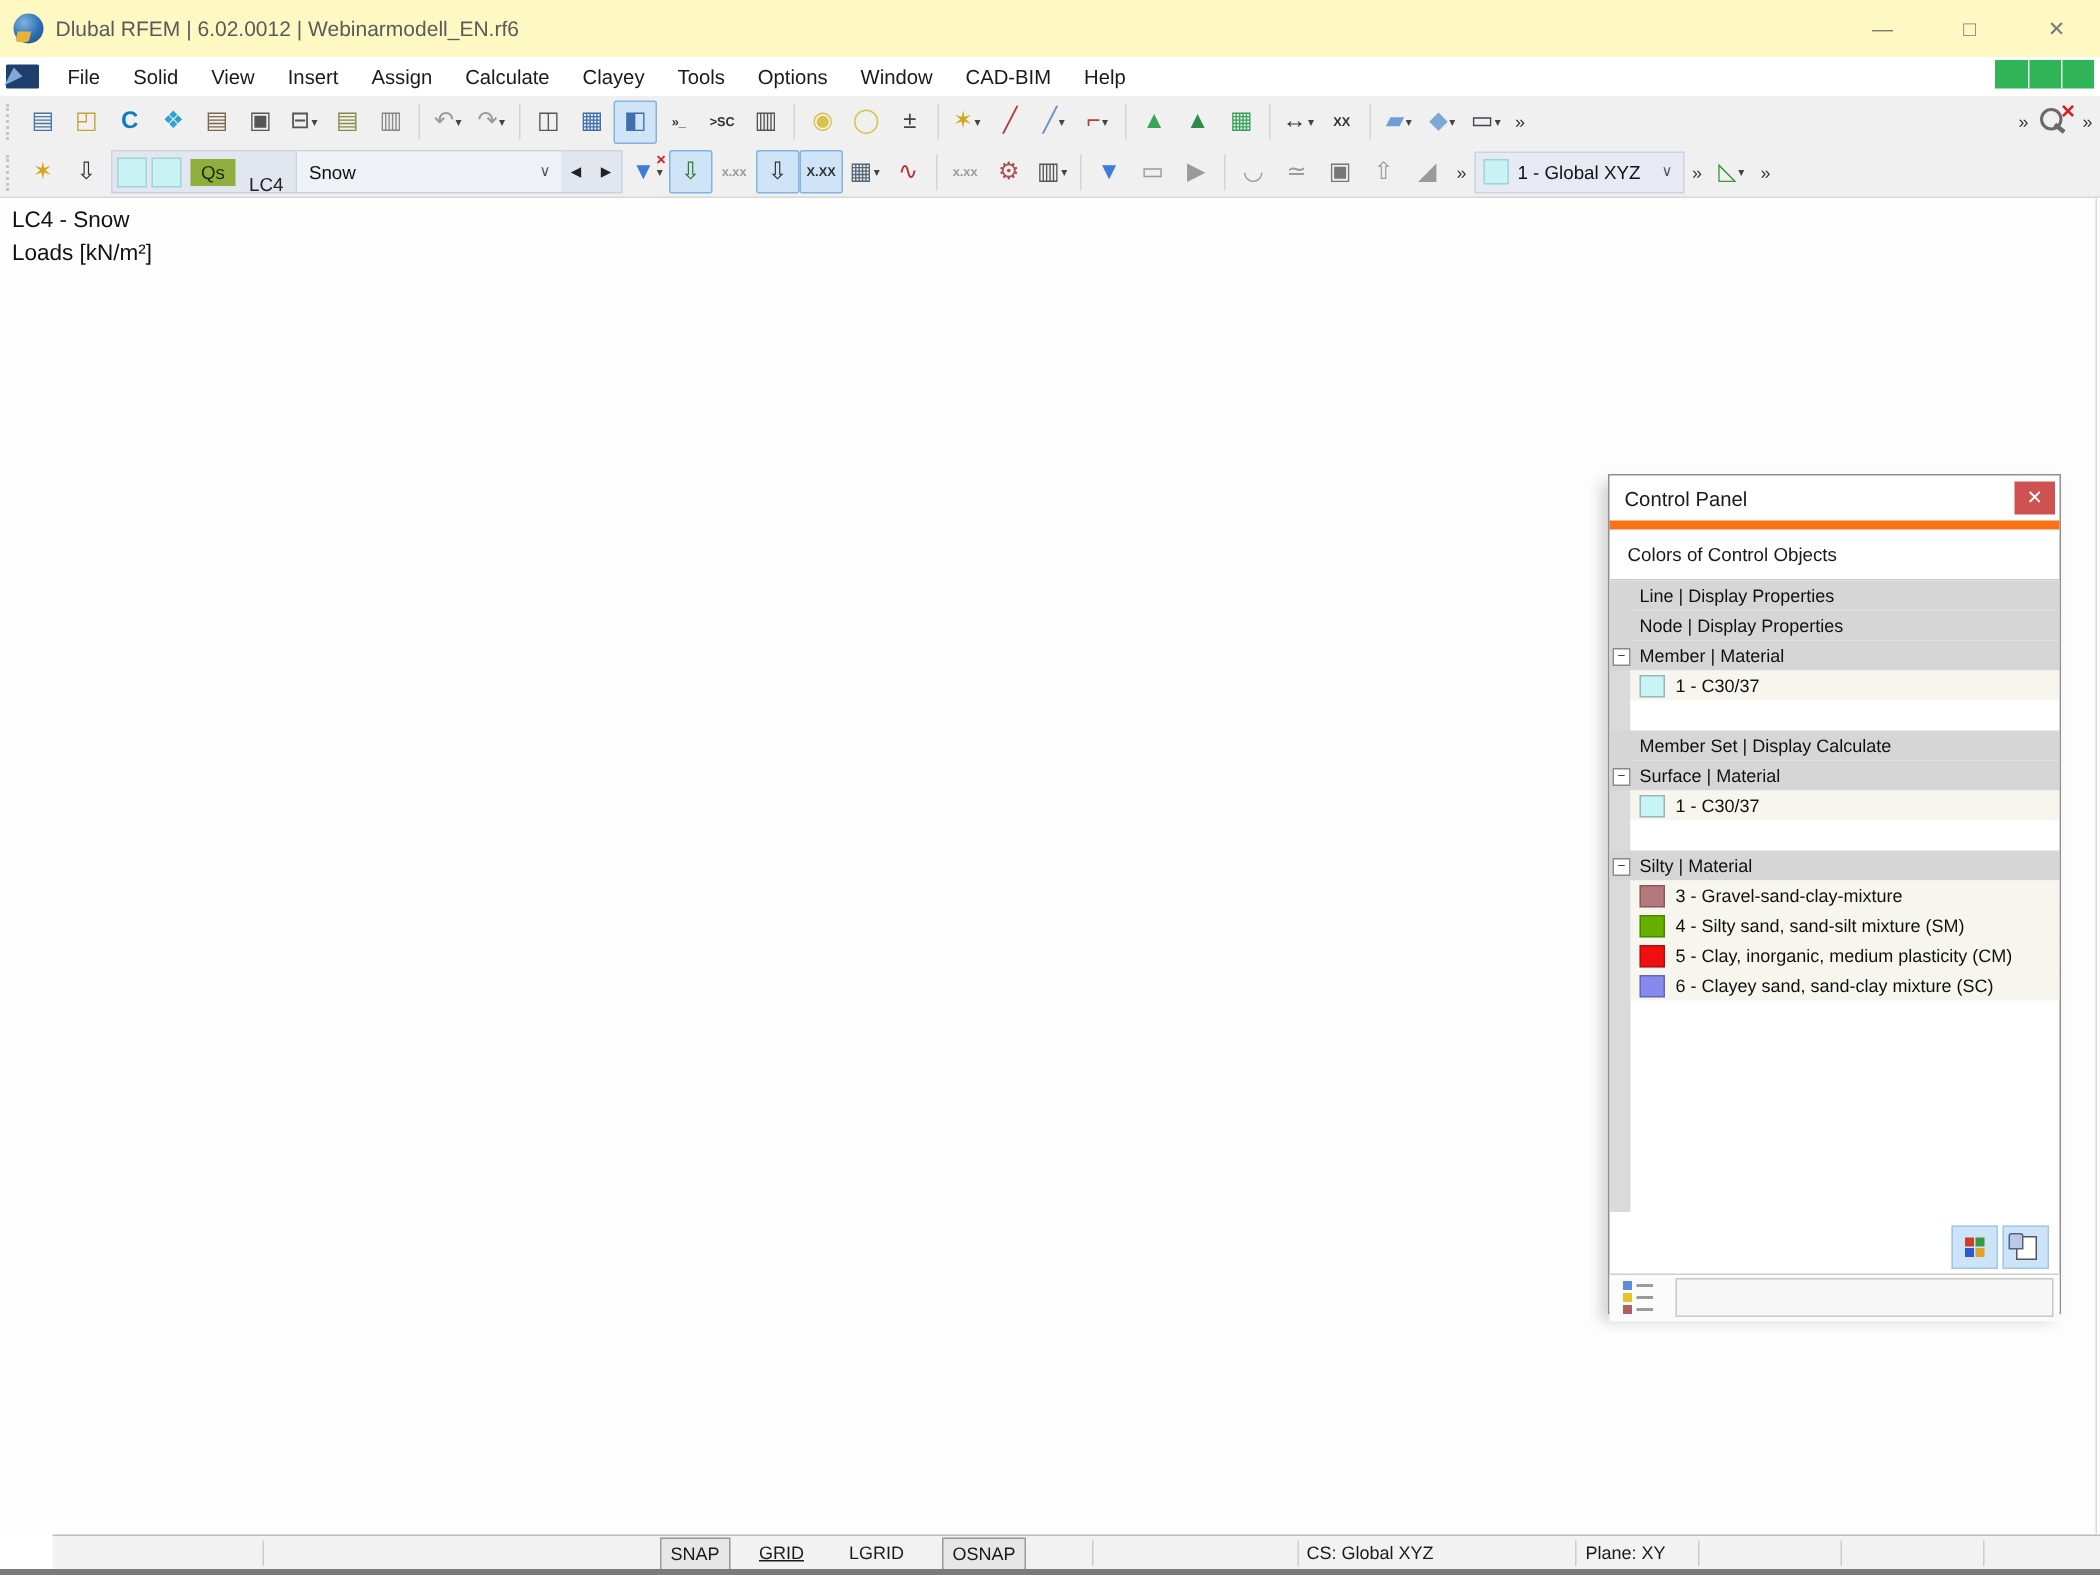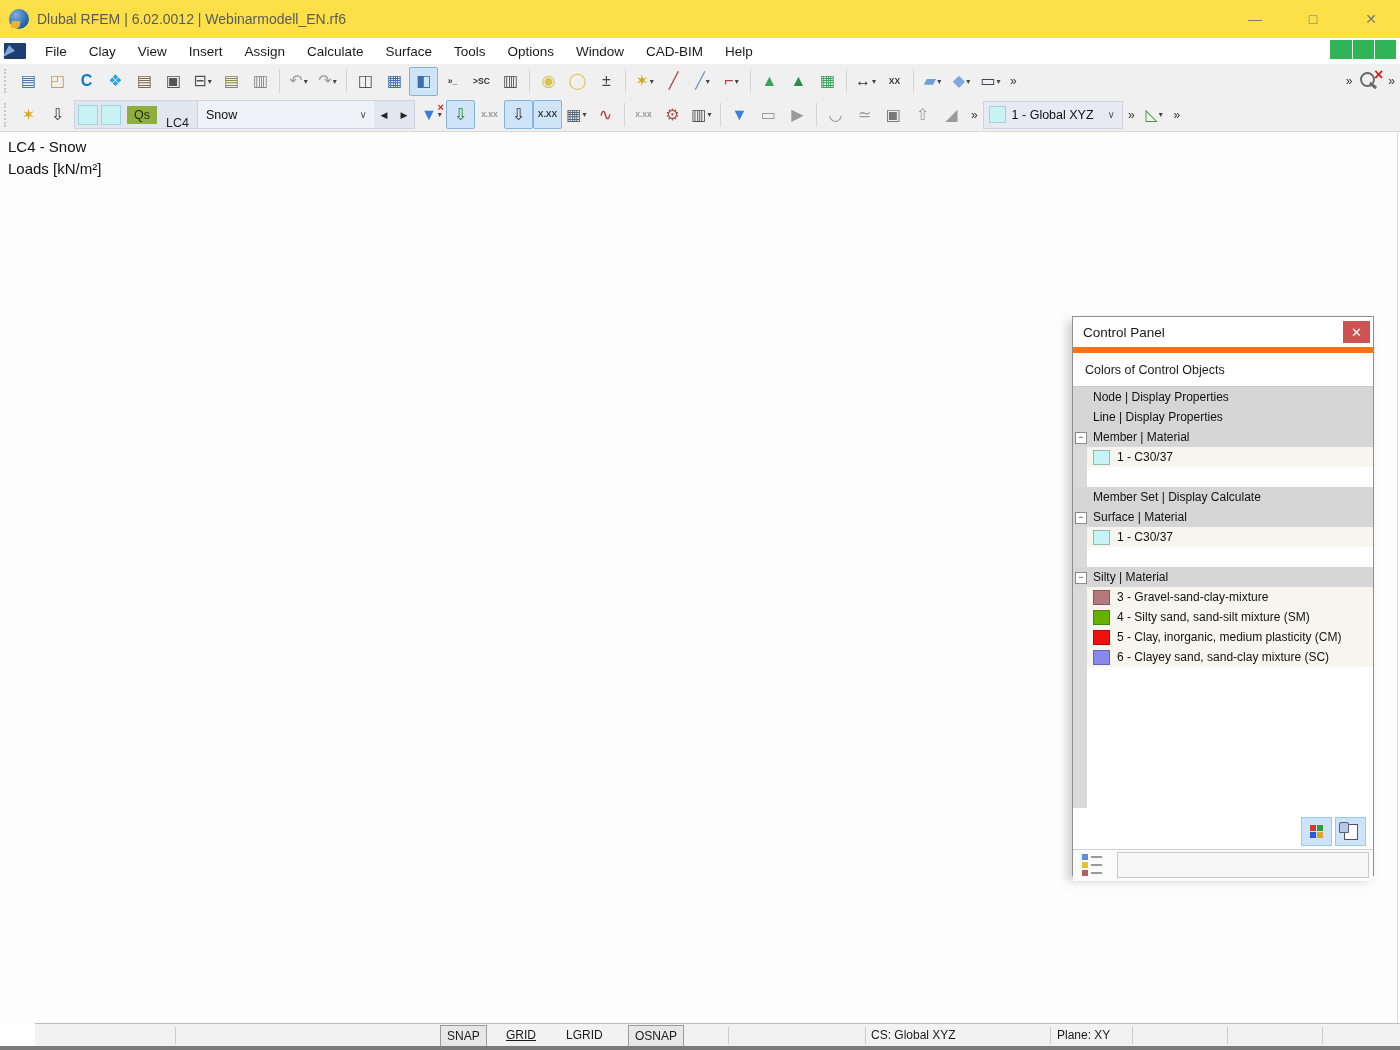--- a/index.html
+++ b/index.html
@@ -1,20 +1,20 @@
 <!DOCTYPE html>
 <html><head>
 <meta charset="utf-8">
 <style>
   html,body{margin:0;padding:0;}
   body{width:1400px;height:1050px;position:relative;overflow:hidden;
        font-family:"Liberation Sans","DejaVu Sans",sans-serif;background:#fff;
        -webkit-font-smoothing:antialiased;}
   
-  #titlebar{position:absolute;left:0;top:0;width:1400px;height:38px;background:#fde047;
+  #titlebar{position:absolute;left:0;top:0;width:1400px;height:38px;background:#fef9c3;
             border-bottom:1px solid #b91c1c;display:flex;align-items:center;}
   #app-logo{width:20px;height:20px;border-radius:50%;margin:0 8px 0 9px;
             background:radial-gradient(circle at 35% 30%,#7fb3e0 0%,#2d6fb5 55%,#174a80 100%);
             position:relative;}
   #app-logo:after{content:"";position:absolute;left:2px;bottom:1px;width:9px;height:7px;
             background:#e8b13a;border-radius:0 0 2px 2px;transform:skewX(-12deg);}
   #title-text{font-size:14px;color:#5a5a5a;}
   #win-controls{margin-left:auto;display:flex;height:100%;}
   .win-btn{width:58px;height:100%;display:flex;align-items:center;justify-content:center;
            color:#7a7a7a;font-size:14px;}
@@ -345,26 +345,26 @@
     <div class="win-btn">—</div>
     <div class="win-btn">□</div>
     <div class="win-btn">✕</div>
   </div>
 </div>
 
 <div id="menubar">
   <div id="menu-doc-icon"></div>
   <div id="menu-items" style="display:flex;">
       <span class="menu-item">File</span>
-      <span class="menu-item">Clay</span>
+      <span class="menu-item">Solid</span>
       <span class="menu-item">View</span>
       <span class="menu-item">Insert</span>
       <span class="menu-item">Assign</span>
       <span class="menu-item">Calculate</span>
-      <span class="menu-item">Surface</span>
+      <span class="menu-item">Clayey</span>
       <span class="menu-item">Tools</span>
       <span class="menu-item">Options</span>
       <span class="menu-item">Window</span>
       <span class="menu-item">CAD-BIM</span>
       <span class="menu-item">Help</span>
     </div>
   <div id="menu-progress">
       <i style="left:22px"></i>
       <i style="left:44px"></i>
     </div>
@@ -612,24 +612,24 @@
     <span id="cp-title-text">Control Panel</span>
     <span id="cp-close">✕</span>
   </div>
   <div id="cp-section">
     <span>Colors of Control Objects</span>
   </div>
   <div id="cp-rows">
     <div id="cp-gutter"></div>
     <div id="cp-rows-inner" style="position:relative;">
         <div class="cp-row cp-cat">
+          <span>Line | Display Properties</span>
+        </div>
+        <div class="cp-row cp-cat">
           <span>Node | Display Properties</span>
-        </div>
-        <div class="cp-row cp-cat">
-          <span>Line | Display Properties</span>
         </div>
         <div class="cp-row cp-cat">
           <span class="cp-exp">−</span>
           <span>Member | Material</span>
         </div>
         <div class="cp-row cp-item">
           <span class="cp-sw" style="background: rgb(201, 244, 246);"></span>
           <span>1 - C30/37</span>
         </div>
         <div class="cp-row cp-blank"></div>

